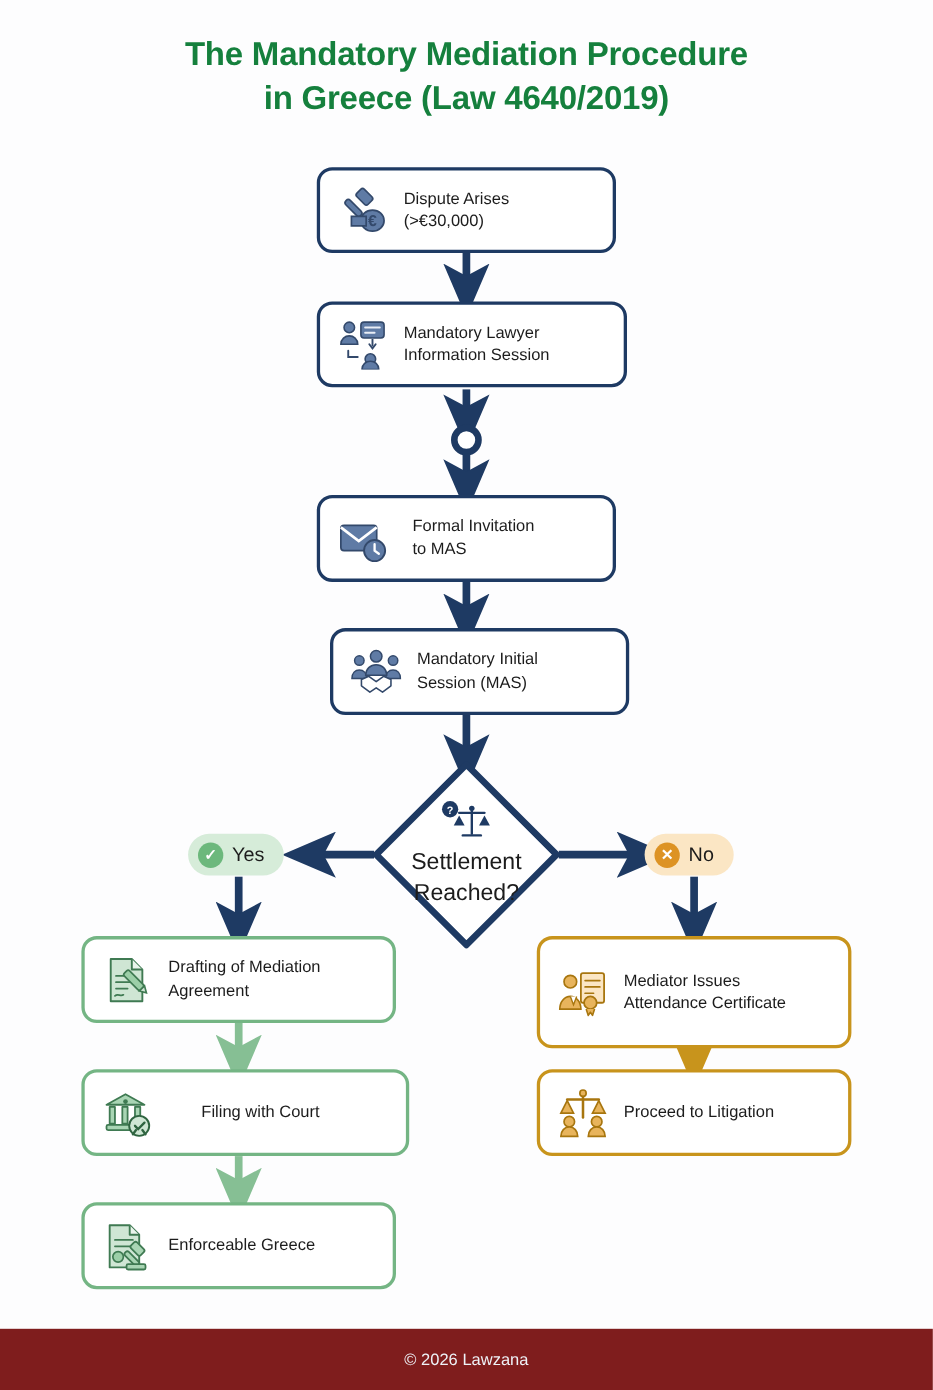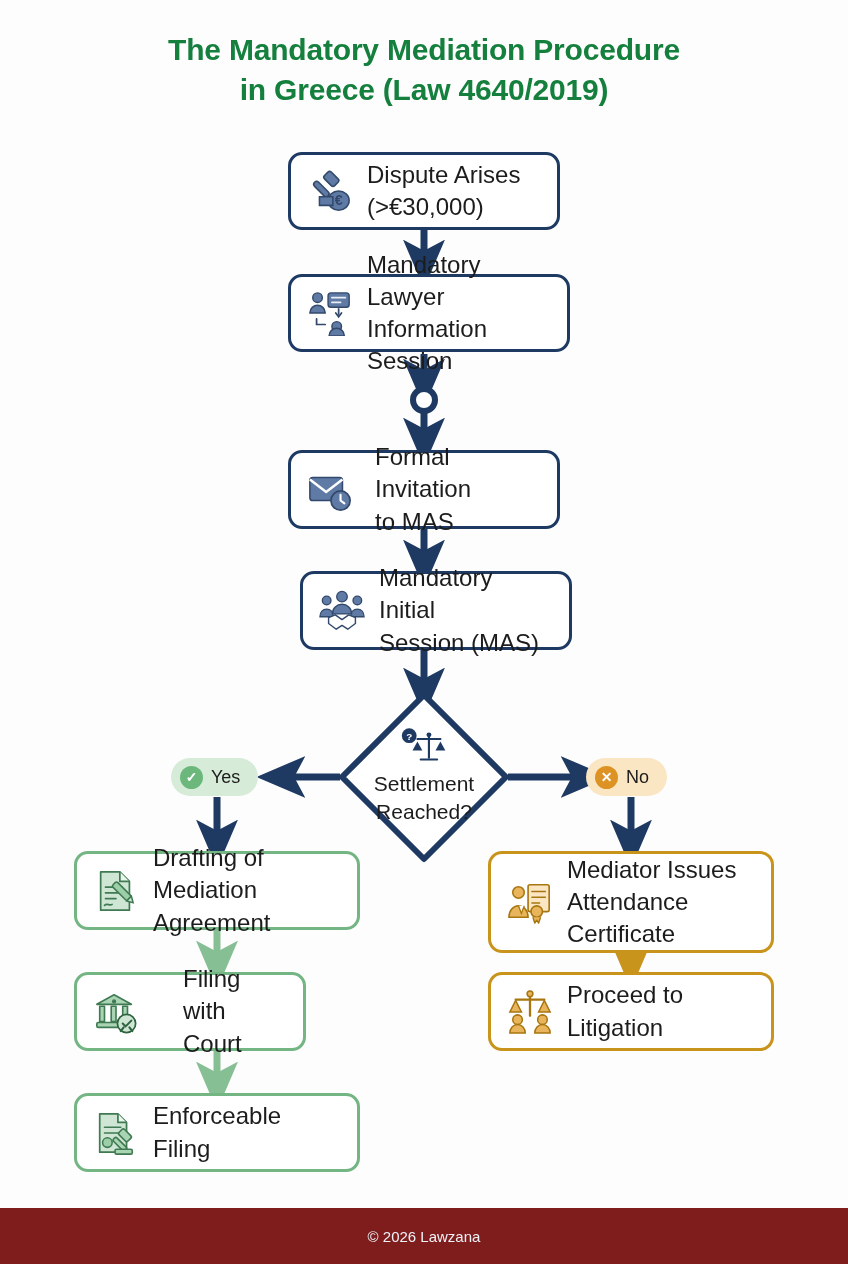--- a/index.html
+++ b/index.html
@@ -65,21 +65,21 @@
     gap: 14px;
     padding: 0 16px;
   }
   .node .ico {
     flex: 0 0 auto;
     width: 46px;
     height: 46px;
     display: block;
   }
   .node .label {
-    font-size: 24px;
+    font-size: 15px;
     color: #1c1c1c;
     line-height: 1.34;
     white-space: pre-line;
   }
   .node.green { border-color: #74b584; }
   .node.amber { border-color: #c8941c; }
 
   
   .diamond {
     position: absolute;
@@ -320,21 +320,21 @@
         </g>
         <g transform="rotate(-45 33 28)">
           <rect x="30" y="12" width="7" height="22" rx="2" fill="#9ccfa8" stroke="#3f7a52" stroke-width="1.6"></rect>
           <path d="M30 34l3.5 6 3.5-6z" fill="#cfe6d4" stroke="#3f7a52" stroke-width="1.6"></path>
         </g>
       </svg>
       <div class="label">Drafting of Mediation
 Agreement</div>
     </div>
 
-    <div class="node green" style="left:74px; top:972px; width:232px; height:79px;gap:44px;">
+    <div class="node green" style="left:74px; top:972px; width:298px; height:79px;gap:44px;">
       <svg class="ico" viewBox="0 0 48 48">
         <g fill="#a9d5b4" stroke="#3f7a52" stroke-width="1.7" stroke-linejoin="round">
           <path d="M4 16L22 6l18 10z"></path>
           <rect x="7" y="18" width="5" height="16"></rect>
           <rect x="19" y="18" width="5" height="16"></rect>
           <rect x="31" y="18" width="5" height="16"></rect>
           <rect x="4" y="35" width="36" height="5" rx="1.5"></rect>
         </g>
         <circle cx="22" cy="13" r="2.2" fill="#3f7a52"></circle>
         <circle cx="35" cy="36" r="9.5" fill="#cfe6d4" stroke="#2f6440" stroke-width="1.8"></circle>
@@ -352,21 +352,21 @@
           <line x1="12" y1="18" x2="29" y2="18"></line>
           <line x1="12" y1="24" x2="29" y2="24"></line>
         </g>
         <circle cx="15" cy="34" r="5" fill="#9ccfa8" stroke="#3f7a52" stroke-width="1.6"></circle>
         <g fill="#a9d5b4" stroke="#3f7a52" stroke-width="1.7" stroke-linejoin="round">
           <rect x="27" y="22" width="13" height="8" rx="2" transform="rotate(45 33 26)"></rect>
           <rect x="20" y="33" width="17" height="5" rx="2" transform="rotate(45 28 35)"></rect>
           <rect x="23" y="41" width="18" height="5" rx="1.5"></rect>
         </g>
       </svg>
-      <div class="label">Enforceable Filing</div>
+      <div class="label">Enforceable Greece</div>
     </div>
 
     <div class="node amber" style="left:488px; top:851px; width:286px; height:102px;">
       <svg class="ico" viewBox="0 0 48 48">
         <g fill="#e8b45c" stroke="#a8760f" stroke-width="1.6">
           <circle cx="12" cy="14" r="6"></circle>
           <path d="M2 40c0-7 4.5-12 10-12s10 5 10 12z"></path>
         </g>
         <path d="M12 28l3 8 3-8" fill="#ffffff" stroke="#a8760f" stroke-width="1.3"></path>
         <rect x="22" y="6" width="22" height="28" rx="2" fill="#fbe6c4" stroke="#a8760f" stroke-width="1.7"></rect>

